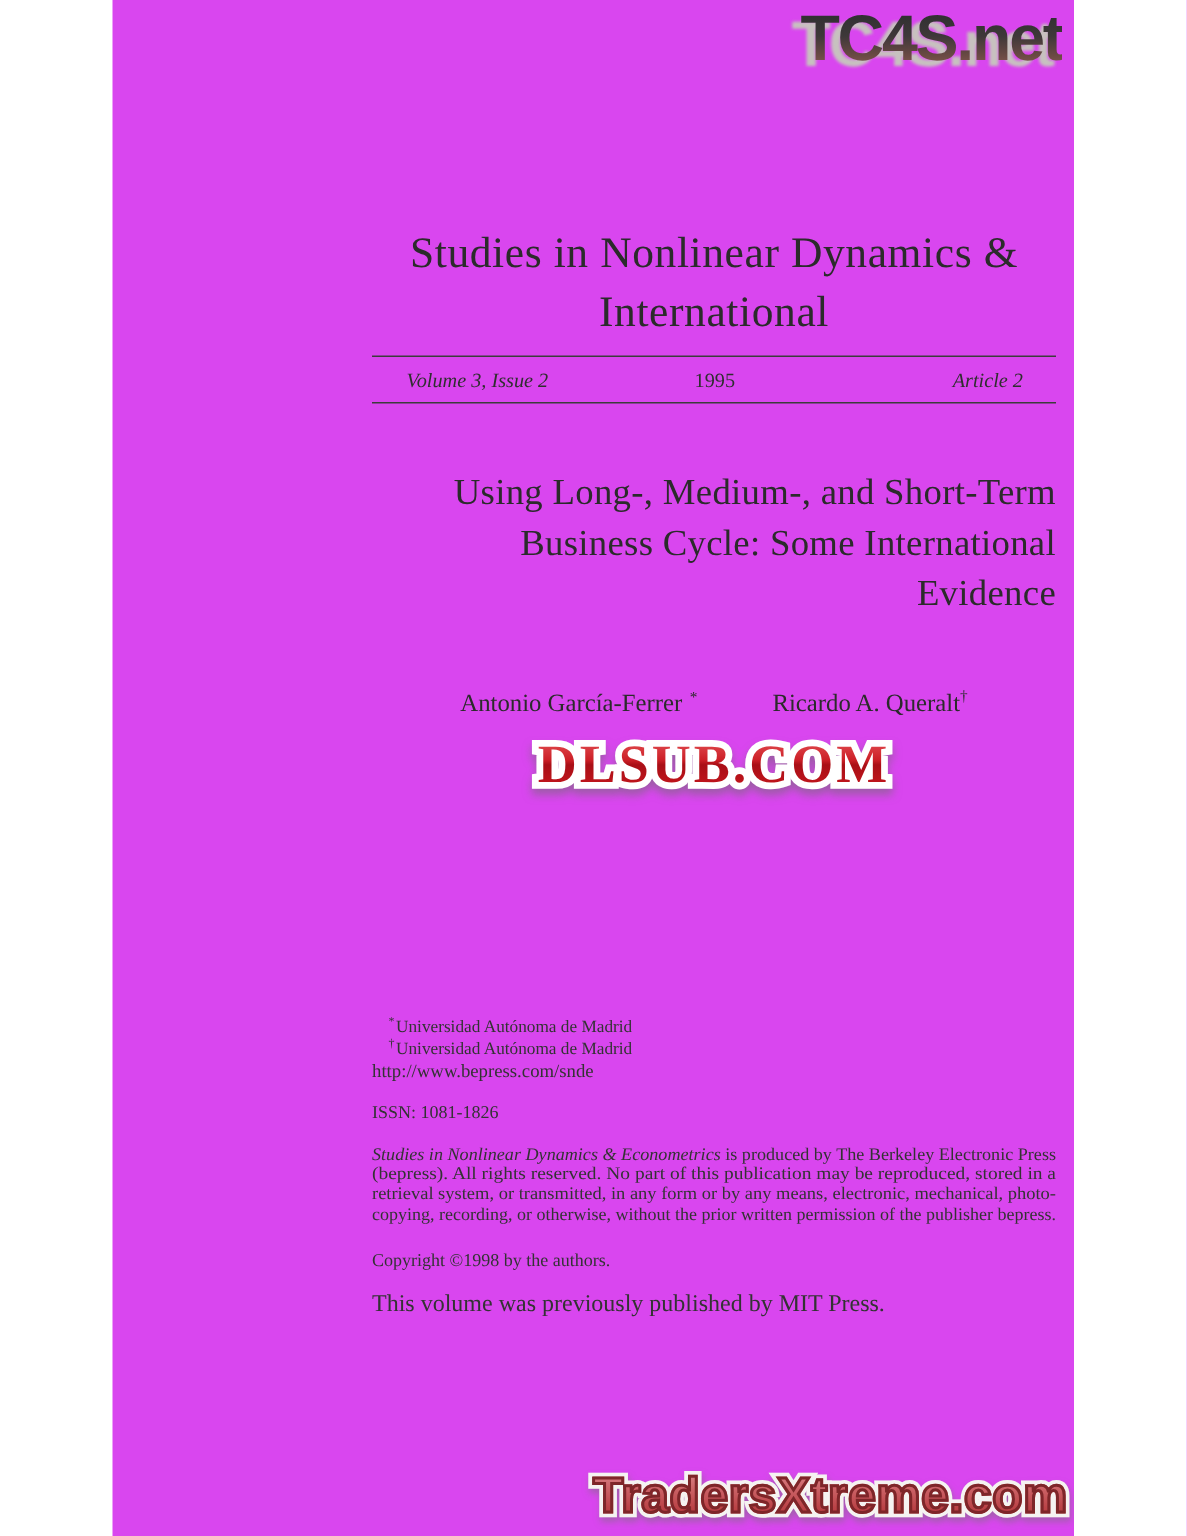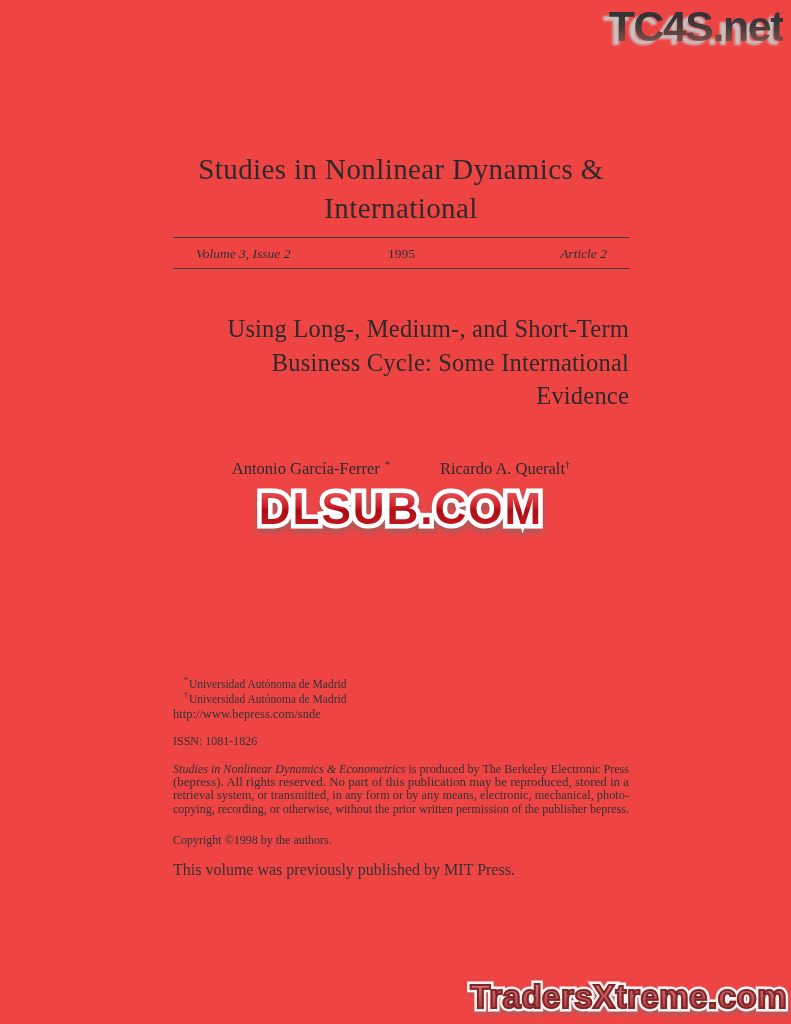--- a/index.html
+++ b/index.html
@@ -1,18 +1,18 @@
 <!DOCTYPE html>
 <html><head>
 <meta charset="utf-8">
 <style>
   html,body { margin:0; padding:0; background:#ffffff; }
   .page {
-    position:relative; width:791px; height:1024px; margin:0 auto;
-    background:#ef4444; overflow:hidden;
+    position:relative; width:641px; height:1024px; margin:0 auto;
+    background:#d946ef; overflow:hidden;
     font-family:"Liberation Serif", serif; color:#2d2d2d;
   }
   .abs { position:absolute; }
   .col { position:absolute; left:173px; top:0; width:456px; height:1024px; }
   .block { display:block; }
   .it { font-style:italic; }
 
   
   .jtitle {
     top:150px; left:0; width:456px; margin:0;
@@ -64,22 +64,22 @@
   .tc4s.shadow { position:absolute; right:6px; top:4px; color:#c7c1bf; filter:blur(1.2px); }
   .tc4s.fill {
     position:absolute; right:0; top:0;
     background:linear-gradient(180deg,#2e2e30 10%,#3e3839 45%,#6b4a44 72%,#93625a 95%);
     -webkit-background-clip:text; background-clip:text; color:transparent;
   }
 
   
   .dlsub-wrap { top:486px; left:0; width:456px; height:52px; }
   .dlsub {
-    font-family:Liberation Sans, sans-serif; font-weight:bold;
-    font-size:44px; letter-spacing:2px; white-space:nowrap; line-height:46px;
+    font-family:Liberation Serif, serif; font-weight:bold;
+    font-size:36px; letter-spacing:2px; white-space:nowrap; line-height:46px;
   }
   .dlsub.outline {
     position:absolute; left:50%; top:0; transform:translateX(-50%);
     -webkit-text-stroke:9px #ffffff; color:#ffffff;
     filter:drop-shadow(0 4px 3px rgba(110,110,110,0.55));
   }
   .dlsub.fill {
     position:absolute; left:50%; top:0; transform:translateX(-50%);
     background:linear-gradient(180deg,#f0797c 0%,#e04a4f 18%,#cc1f26 45%,#a90f16 52%,#c0151c 80%,#cf2a30 100%);
     -webkit-background-clip:text; background-clip:text; color:transparent;

